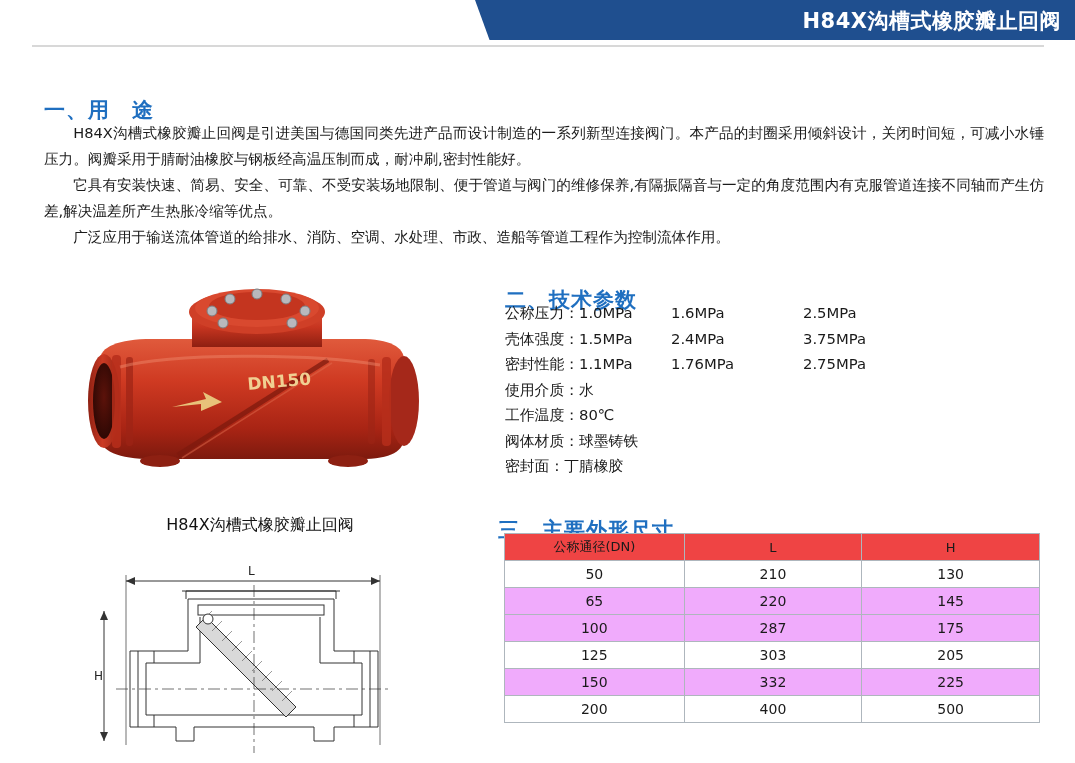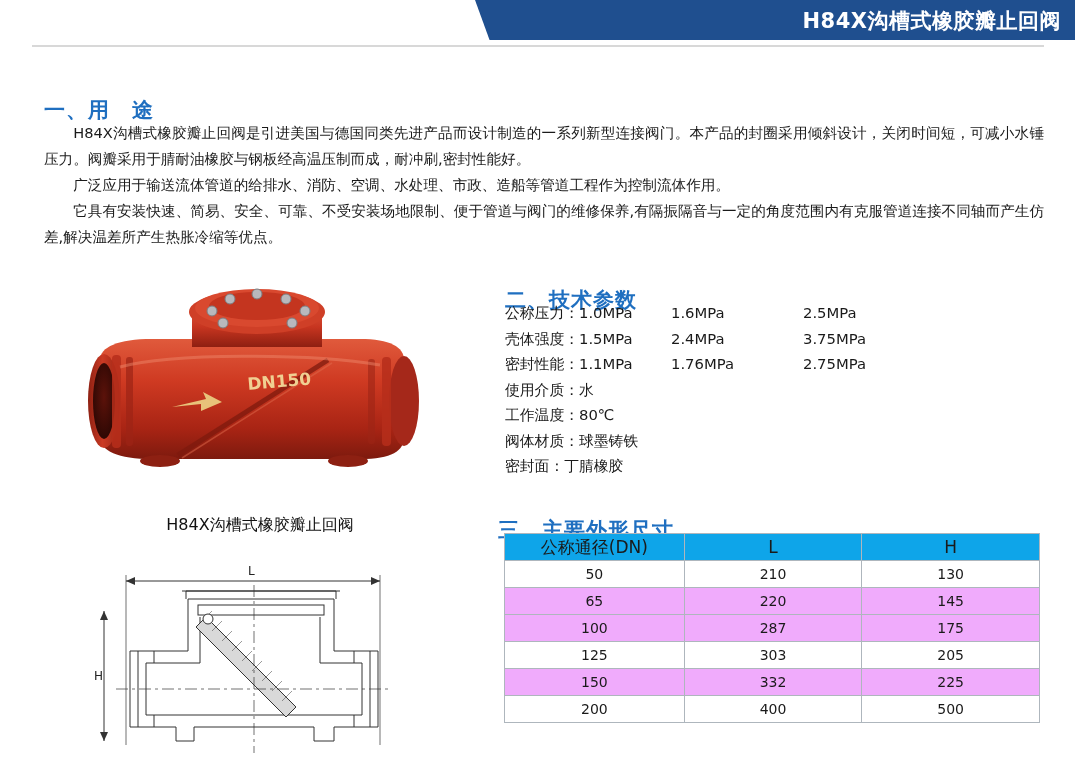--- a/index.html
+++ b/index.html
@@ -96,43 +96,43 @@
     width:536px;
     font-size:14px;
   }
   .dim-table th, .dim-table td {
     border:1px solid #aeb6bd;
     text-align:center;
     height:27px;
     font-weight:normal;
     color:#1a1a1a;
   }
-  .dim-table th { background:#0ea5e9; font-size:17px; }
+  .dim-table th { background:#ef4444; font-size:13px; }
   .dim-table tr.alt td { background:#f0abfc; }
   .dim-table td.c0, .dim-table th.c0 { width:180px; }
   .dim-table td.c1, .dim-table th.c1 { width:178px; }
   .dim-table td.c2, .dim-table th.c2 { width:178px; }
 </style>
 </head>
 <body>
 
 <div class="header-bar">
   <div class="header-band">
     <div class="header-band-skew"></div>
   </div>
   <div class="header-title">H84X沟槽式橡胶瓣止回阀</div>
 </div>
 <div class="header-rule"></div>
 
 <div id="sec1-head" class="sec-head">一、用　途</div>
 
 <div class="intro">
   <p>H84X沟槽式橡胶瓣止回阀是引进美国与德国同类先进产品而设计制造的一系列新型连接阀门。本产品的封圈采用倾斜设计，关闭时间短，可减小水锤压力。阀瓣采用于腈耐油橡胶与钢板经高温压制而成，耐冲刷,密封性能好。</p>
+  <p>它具有安装快速、简易、安全、可靠、不受安装场地限制、便于管道与阀门的维修保养,有隔振隔音与一定的角度范围内有克服管道连接不同轴而产生仿差,解决温差所产生热胀冷缩等优点。</p>
   <p>广泛应用于输送流体管道的给排水、消防、空调、水处理、市政、造船等管道工程作为控制流体作用。</p>
-  <p>它具有安装快速、简易、安全、可靠、不受安装场地限制、便于管道与阀门的维修保养,有隔振隔音与一定的角度范围内有克服管道连接不同轴而产生仿差,解决温差所产生热胀冷缩等优点。</p>
 </div>
 
 <div class="photo-wrap">
   <svg width="400" height="250" viewBox="0 0 400 250">
     <defs>
       <linearGradient id="redBody" x1="0" y1="0" x2="0" y2="1">
         <stop offset="0%" stop-color="#e05a3c"></stop>
         <stop offset="35%" stop-color="#cf3a22"></stop>
         <stop offset="75%" stop-color="#a82414"></stop>
         <stop offset="100%" stop-color="#7d1a0e"></stop>

